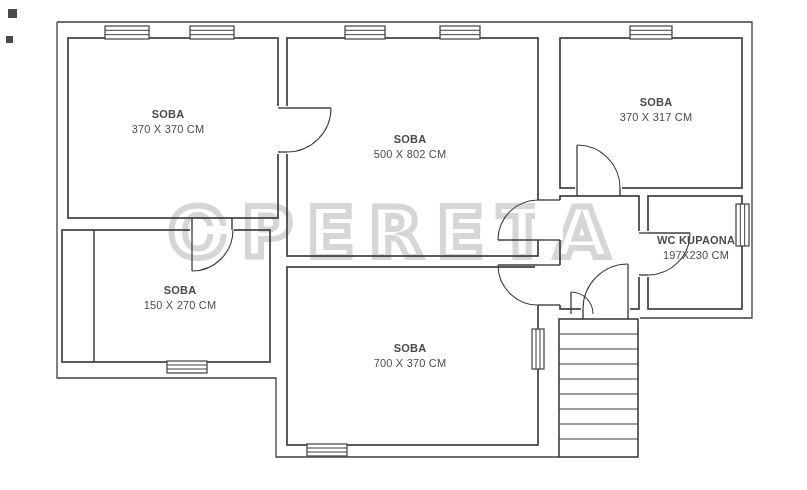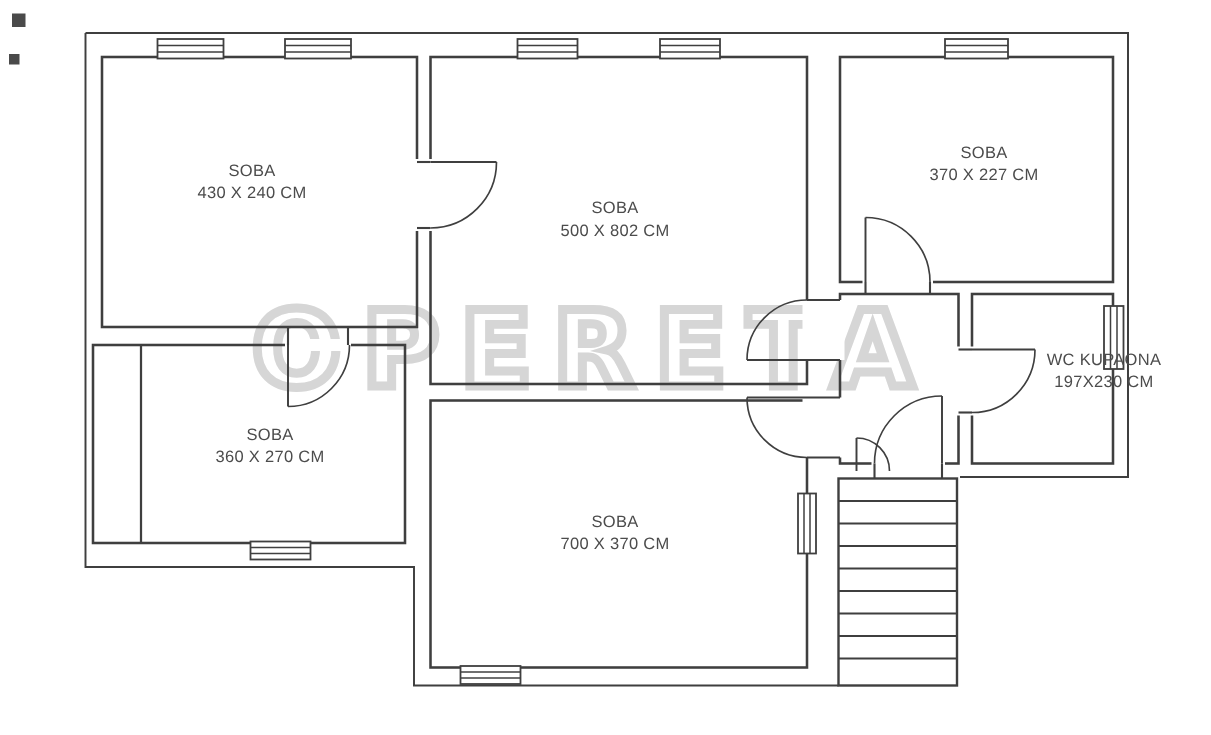--- a/index.html
+++ b/index.html
@@ -10,21 +10,21 @@
              font-size:70px;line-height:70px;letter-spacing:14px;
              color:#dcdcdc;user-select:none;white-space:nowrap;}
   @supports (-webkit-text-stroke: 1px black){
     .watermark{color:#ffffff;-webkit-text-stroke:6px #d6d6d6;}
   }
   svg.plan{position:absolute;left:0;top:0;z-index:2;}
   .labels{position:absolute;left:0;top:0;width:100%;height:100%;z-index:3;}
   .room-label{position:absolute;transform:translate(-50%,-50%);
               text-align:center;color:#4c4c4c;font-size:11px;line-height:15px;
               letter-spacing:0.2px;white-space:nowrap;}
-  .room-label .rname{display:block;}
+  .room-label .rname{display:block;font-weight:bold;}
   .room-label .rdims{display:block;}
 </style>
 </head>
 <body>
 
 <div class="canvas">
   <div class="watermark">OPERETA</div>
   <svg class="plan" width="807" height="490" viewBox="0 0 807 490">
       <path d="M57,22 H752 V318 H640" fill="none" stroke="#3f3f3f" stroke-width="1.3"></path>
       <path d="M57,22 V378 H276 V457 H559" fill="none" stroke="#3f3f3f" stroke-width="1.3"></path>
@@ -108,36 +108,36 @@
       <path d="M559,394 H638" stroke="#3f3f3f" stroke-width="1.2"></path>
       <path d="M559,409 H638" stroke="#3f3f3f" stroke-width="1.2"></path>
       <path d="M559,424 H638" stroke="#3f3f3f" stroke-width="1.2"></path>
       <path d="M559,439 H638" stroke="#3f3f3f" stroke-width="1.2"></path>
       <rect x="8" y="9" width="9" height="9" fill="#4a4a4a"></rect>
       <rect x="6" y="36" width="7" height="7" fill="#4a4a4a"></rect>
     </svg>
   <div class="labels">
       <div class="room-label" style="left: 168px; top: 122px;">
         <span class="rname">SOBA</span>
-        <span class="rdims">430 X 240 CM</span>
+        <span class="rdims">370 X 370 CM</span>
       </div>
       <div class="room-label" style="left: 410px; top: 147px;">
         <span class="rname">SOBA</span>
         <span class="rdims">500 X 802 CM</span>
       </div>
       <div class="room-label" style="left: 656px; top: 110px;">
         <span class="rname">SOBA</span>
-        <span class="rdims">370 X 227 CM</span>
+        <span class="rdims">370 X 317 CM</span>
       </div>
       <div class="room-label" style="left: 180px; top: 298px;">
         <span class="rname">SOBA</span>
-        <span class="rdims">360 X 270 CM</span>
+        <span class="rdims">150 X 270 CM</span>
       </div>
       <div class="room-label" style="left: 410px; top: 356px;">
         <span class="rname">SOBA</span>
         <span class="rdims">700 X 370 CM</span>
       </div>
-      <div class="room-label" style="left: 696px; top: 248px; margin-left: 40px;">
+      <div class="room-label" style="left: 696px; top: 248px;">
         <span class="rname">WC KUPAONA</span>
         <span class="rdims">197X230 CM</span>
       </div>
     </div>
 </div>
 
 </body></html>

